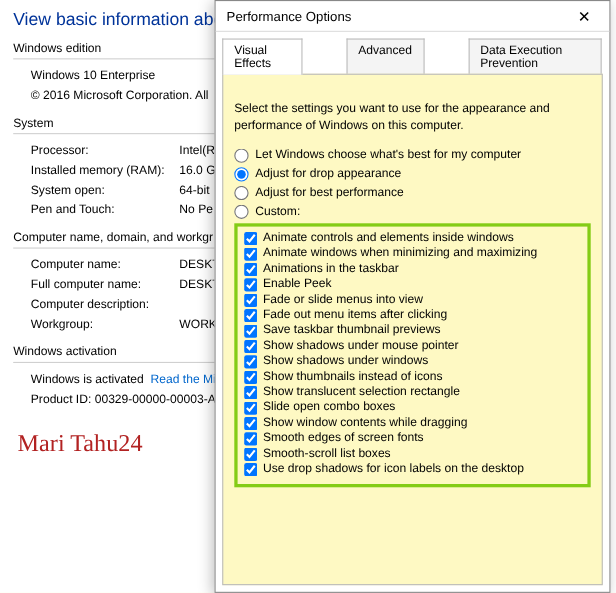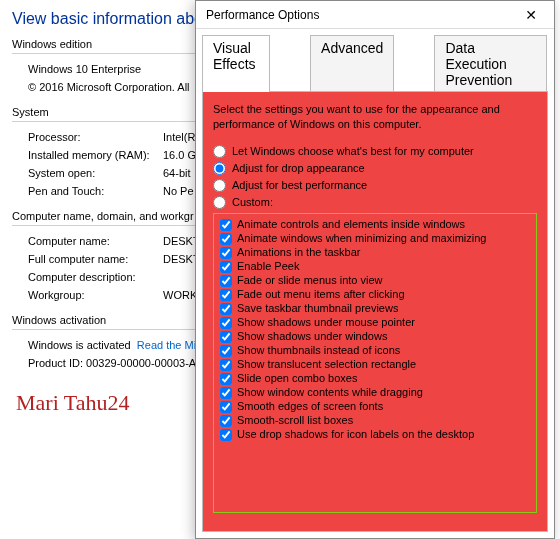--- a/index.html
+++ b/index.html
@@ -9,28 +9,28 @@
 .section-header { font-size: 11px; color: #000; border-bottom: 1px solid #d0d0d0; padding-bottom: 3px; margin-top: 10px; margin-bottom: 6px; }
 .kv-row { display: flex; padding: 3px 0 3px 16px; font-size: 11px; }
 .kv-label { width: 135px; }
 .kv-value { }
 .link-text { color: #0066cc; }
 .watermark { font-family: Georgia, "Times New Roman", serif; color: #b22222; font-size: 22px; margin-top: 18px; margin-left: 4px; }
 .dialog { position: absolute; left: 195px; top: 0; width: 360px; height: 539px; background: #fff; border: 1px solid #888; box-shadow: -2px 2px 12px rgba(0,0,0,0.25); display: flex; flex-direction: column; }
 .titlebar { display: flex; align-items: center; height: 28px; padding: 0 4px 0 10px; font-size: 12px; border-bottom: 1px solid #ddd; }
 .titlebar-text { flex: 1; }
 .close-btn { width: 38px; height: 26px; display: flex; align-items: center; justify-content: center; font-size: 14px; cursor: pointer; }
-.tabstrip { display: flex; padding: 6px 6px 0 6px; font-size: 14px; gap: 39px; }
+.tabstrip { display: flex; padding: 6px 6px 0 6px; font-size: 11px; gap: 39px; }
 .tab { padding: 4px 10px; border: 1px solid #bbb; border-bottom: none; background: #f4f4f4; margin-right: 1px; position: relative; cursor: pointer; }
 .tab.active { background: #fff; z-index: 2; }
-.tabpage { border: 1px solid #bbb; margin: 0 6px 6px 6px; padding: 10px 10px 10px 10px; flex: 1; background: #ef4444; margin-top: -1px; position: relative; z-index: 1; }
+.tabpage { border: 1px solid #bbb; margin: 0 6px 6px 6px; padding: 24px 10px 10px 10px; flex: 1; background: #fef9c3; margin-top: -1px; position: relative; z-index: 1; }
 .intro { font-size: 11px; margin-bottom: 12px; line-height: 1.4; }
 .radio-row { display: flex; align-items: center; margin: 4px 0; font-size: 11px; }
 .radio-row input { margin-right: 6px; }
-.checklist-frame { border: 1px solid #84cc16; margin-top: 4px; padding: 4px 6px; height: 300px; overflow: hidden; }
+.checklist-frame { border: 3px solid #84cc16; margin-top: 4px; padding: 4px 6px; height: 240px; overflow: hidden; }
 .check-row { display: flex; align-items: center; font-size: 11px; line-height: 1; padding: 1px 0; }
 .check-row input { margin-right: 5px; width: 12px; height: 12px; }
 </style>
 </head>
 <body>
 
 <div class="bg-window">
   <div class="page-title">View basic information about</div>
 
   <div class="section-header">Windows edition</div>

